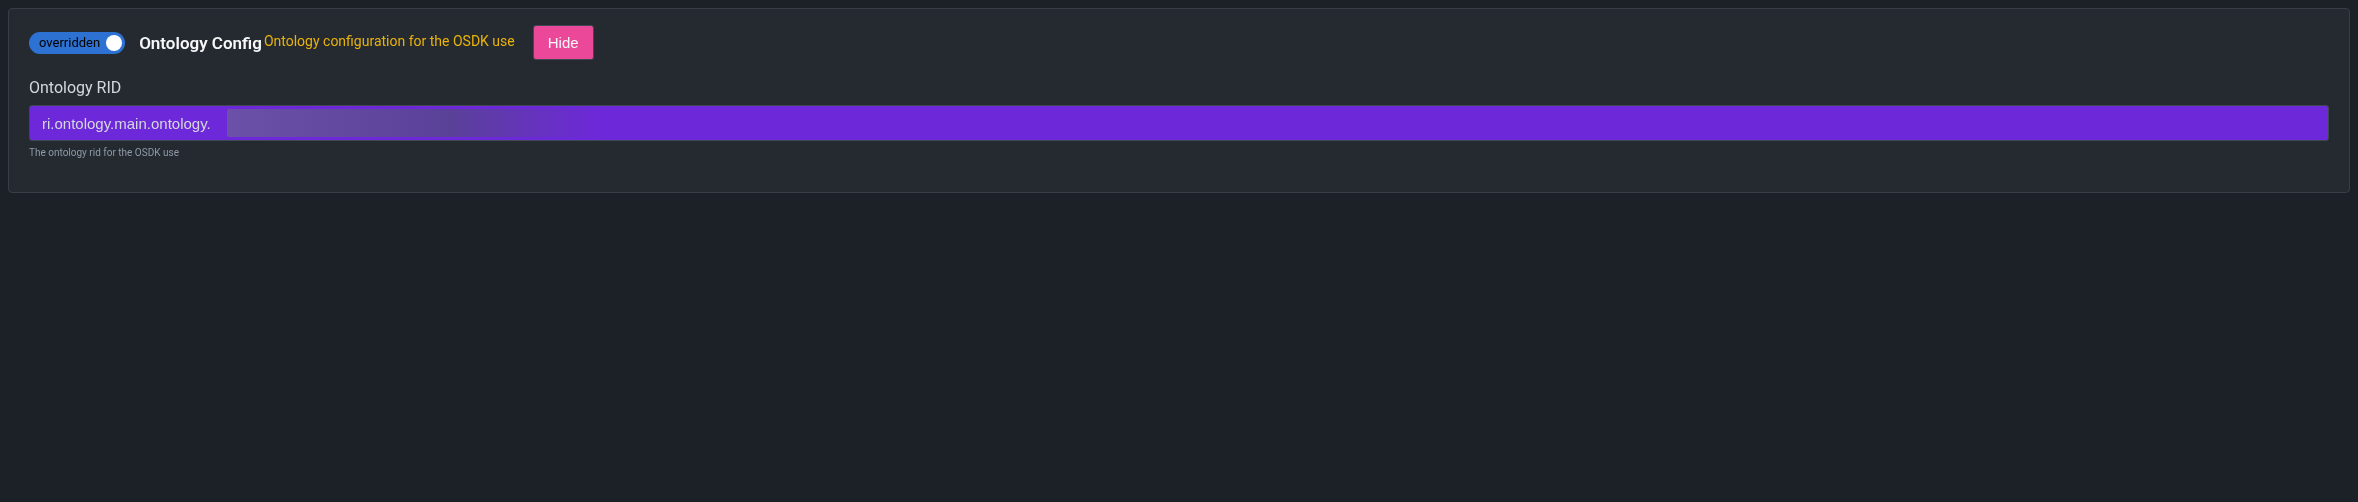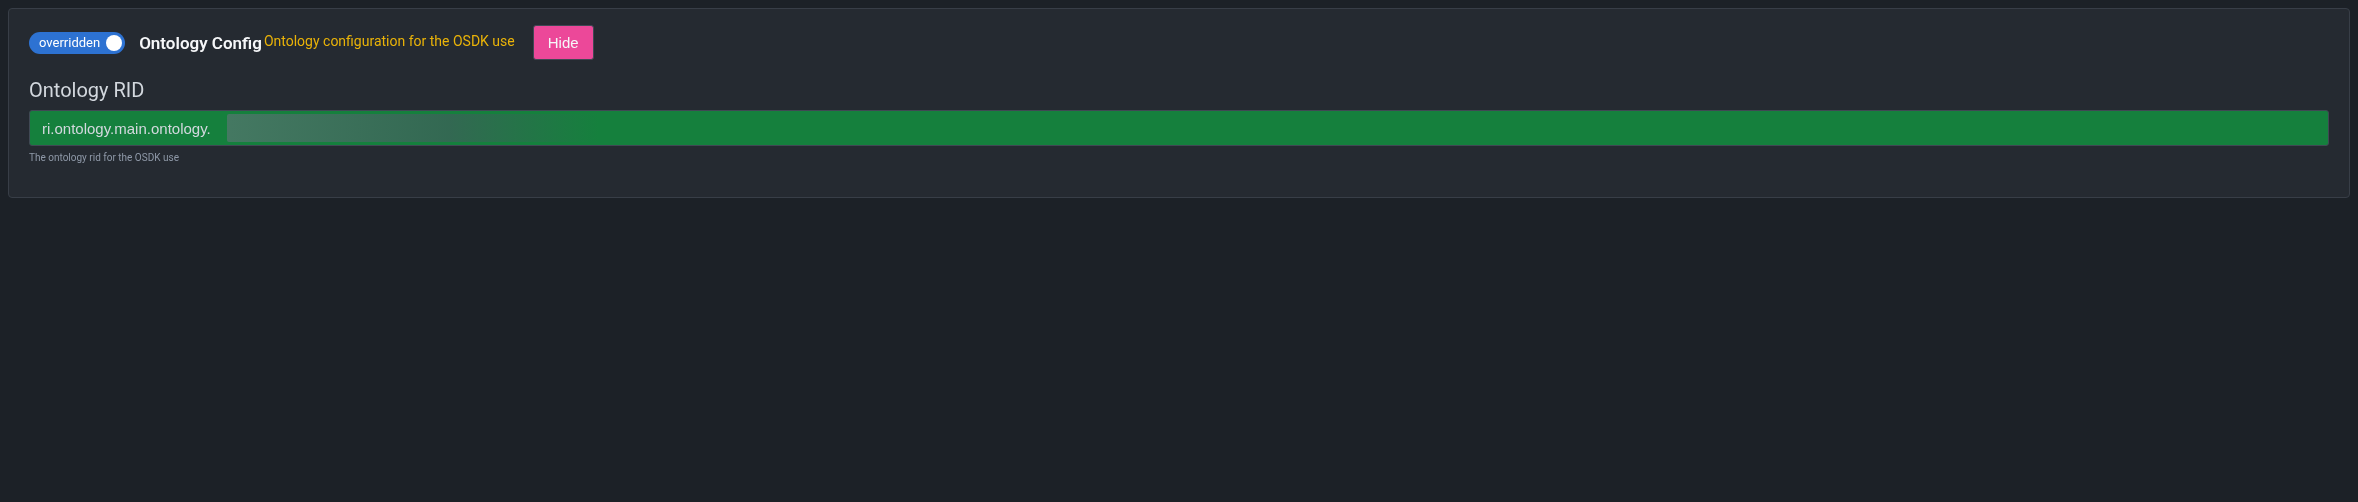--- a/index.html
+++ b/index.html
@@ -30,21 +30,21 @@
       display: inline-flex;
       align-items: center;
       background: #2d72d2;
       border-radius: 999px;
       padding: 2px 3px 2px 10px;
       gap: 6px;
       cursor: pointer;
       height: 22px;
     }
     .toggle-label {
-      color: #ffffff;
+      color: #000000;
       font-size: 13px;
       line-height: 1;
       font-weight: 400;
     }
     .toggle-knob {
       width: 16px;
       height: 16px;
       background: #ffffff;
       border-radius: 50%;
     }
@@ -74,32 +74,32 @@
       margin-left: 4px;
     }
     .field-group {
       margin-bottom: 16px;
     }
     .field-group:last-child {
       margin-bottom: 0;
     }
     .field-label {
       color: #d3d8de;
-      font-size: 20px;
+      font-size: 16px;
       font-weight: 400;
       margin-bottom: 8px;
       display: block;
     }
     .text-input-wrap {
       position: relative;
       width: 100%;
     }
     .text-input {
       width: 100%;
-      background: #15803d;
+      background: #6d28d9;
       border: 1px solid #404854;
       border-radius: 3px;
       color: #d3d8de;
       font-size: 15px;
       padding: 8px 12px;
       outline: none;
       height: 36px;
     }
     .redaction-overlay {
       position: absolute;

